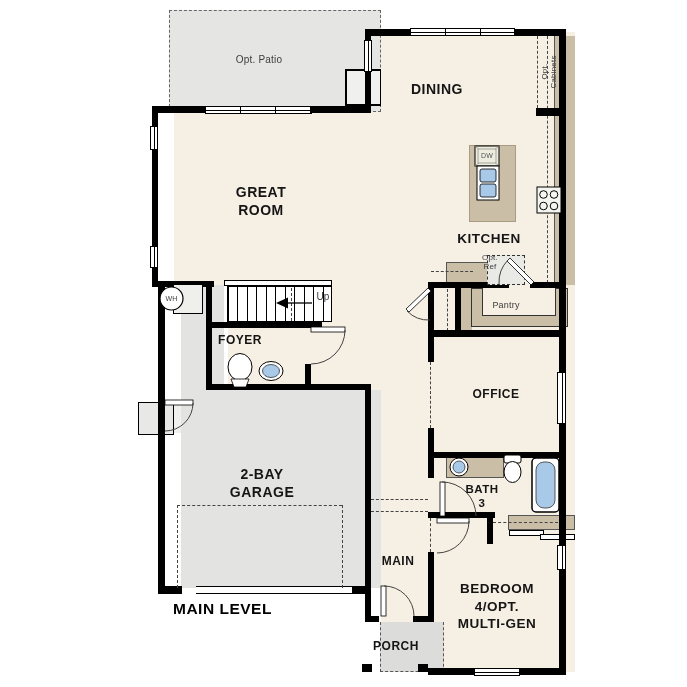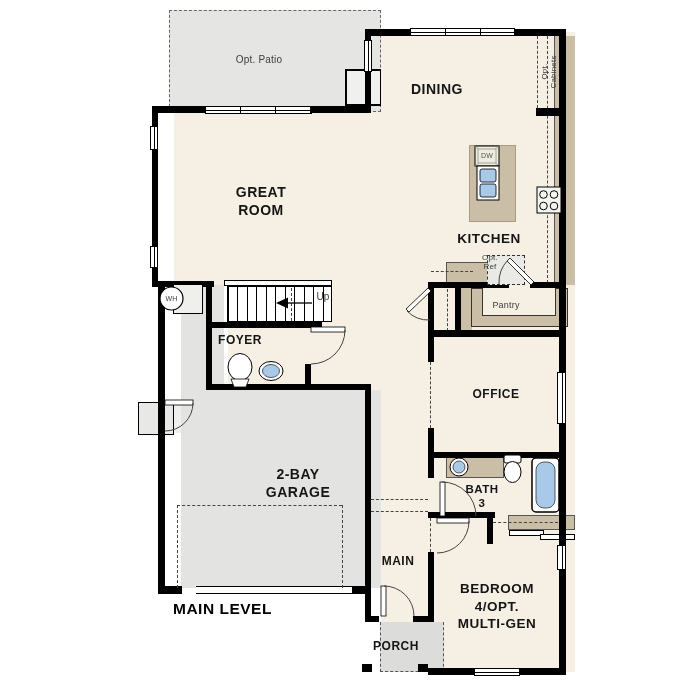--- a/index.html
+++ b/index.html
@@ -214,21 +214,21 @@
   <div class="lbl" style="left:489px;top:239px;font-size:13.5px;">KITCHEN</div>
   <div class="sm" style="left:490px;top:262px;font-size:8px;">Opt.
 Ref</div>
   <div class="sm" style="left:506px;top:305px;font-size:9px;">Pantry</div>
   <div class="sm" style="left:171.5px;top:298.5px;font-size:7px;">WH</div>
   <div class="sm" style="left:323px;top:297px;font-size:10px;">Up</div>
   <div class="lbl" style="left:240px;top:341px;font-size:12px;">FOYER</div>
   <div class="lbl" style="left:496px;top:395px;font-size:12px;">OFFICE</div>
   <div class="lbl" style="left:482px;top:496px;font-size:11.5px;line-height:1.25;">BATH
 3</div>
-  <div class="lbl" style="left:262px;top:483px;font-size:14px;margin-left:36px;">2-BAY
+  <div class="lbl" style="left:262px;top:483px;font-size:14px;">2-BAY
 GARAGE</div>
   <div class="lbl" style="left:398px;top:562px;font-size:12px;">MAIN</div>
   <div class="lbl" style="left:497px;top:606px;font-size:13.5px;">BEDROOM 4/OPT.
 MULTI-GEN</div>
   <div class="lbl" style="left:396px;top:647px;font-size:12px;">PORCH</div>
   <div class="abs" style="left:157px;top:600px;font-size:15.5px;font-weight:bold;color:#000;letter-spacing:.5px;">MAIN LEVEL</div>
 
 </div>
 
 </body></html>

